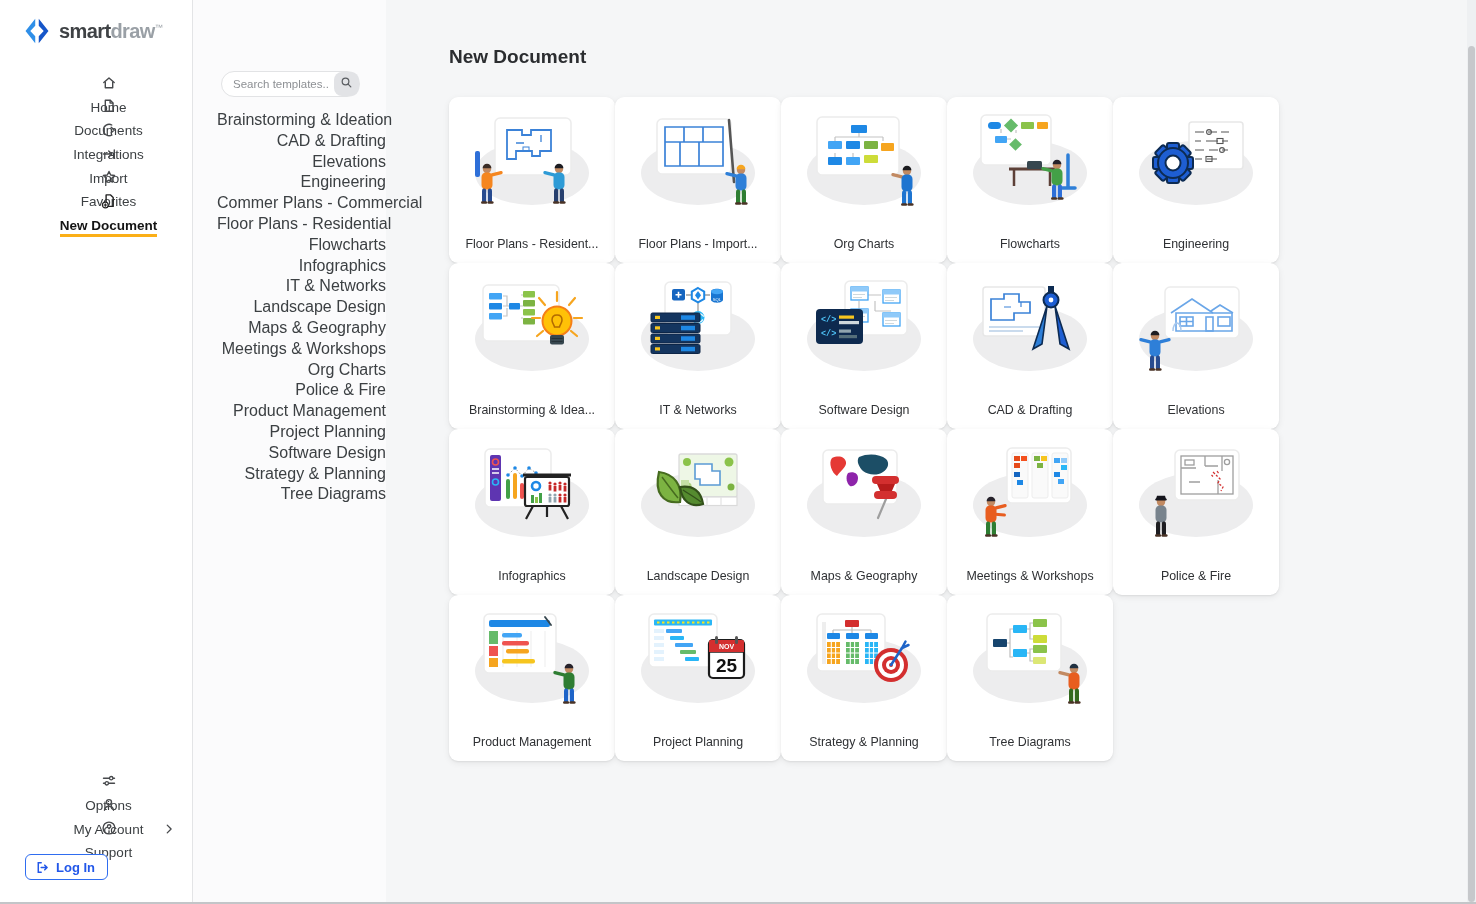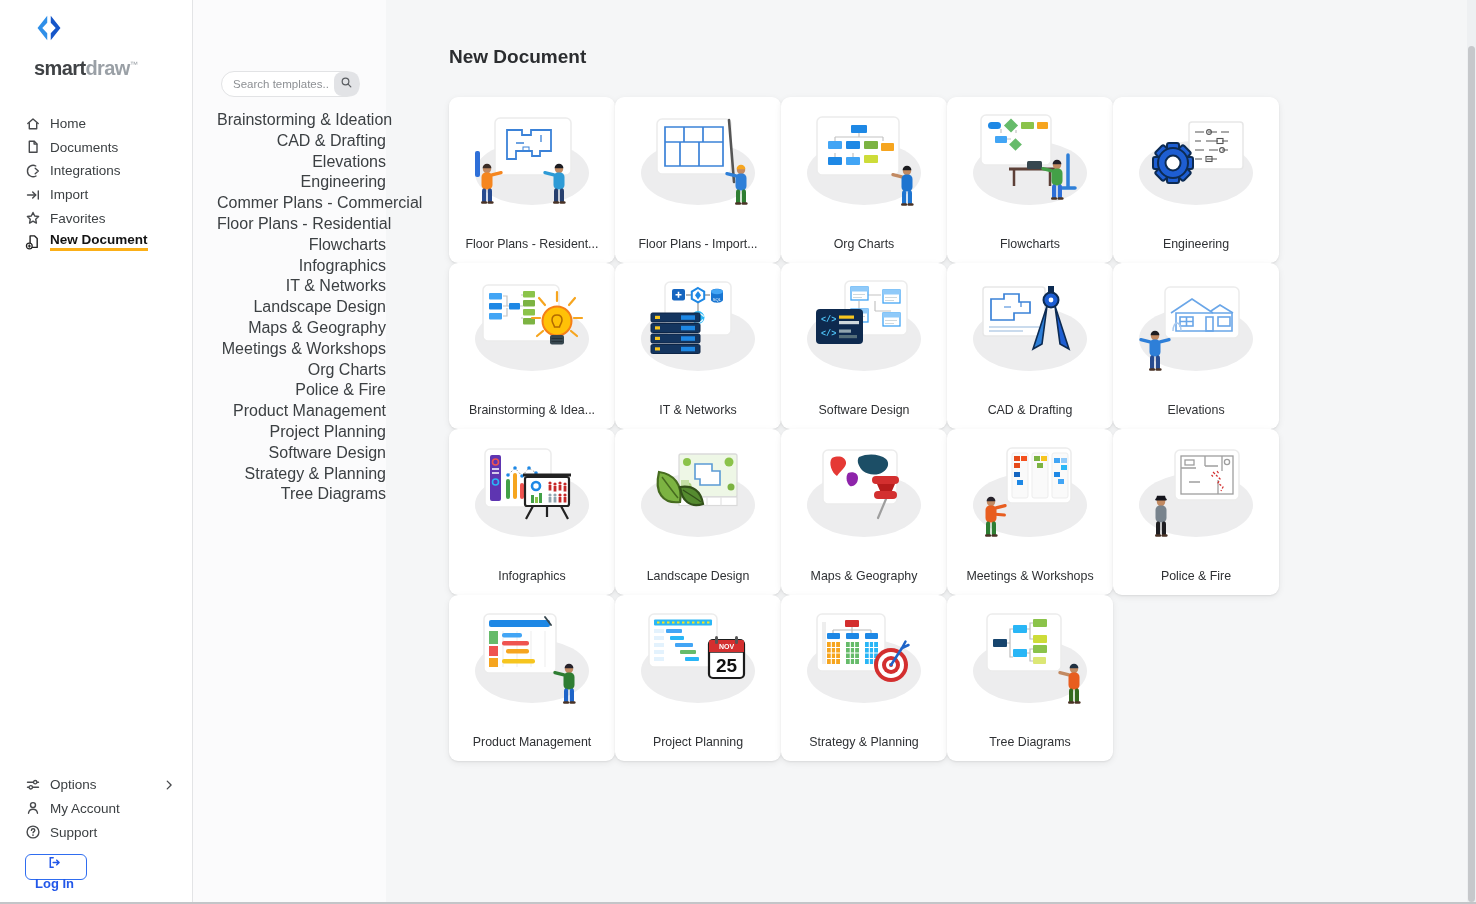--- a/index.html
+++ b/index.html
@@ -1,38 +1,38 @@
 <!DOCTYPE html>
 <html><head>
 <meta charset="utf-8">
 <style>
   html,body{margin:0;padding:0;}
   body{width:1476px;height:904px;overflow:hidden;position:relative;display:flex;
        font-family:"Liberation Sans",sans-serif;background:#f5f6f7;
        -webkit-font-smoothing:antialiased;}
   
   .sidebar{width:192px;min-width:192px;background:#ffffff;border-right:1px solid #e3e4e6;position:relative;z-index:2;}
-  .logo{display:flex;align-items:flex-start;gap:7px;padding:13px 0 0 34px;cursor:pointer;flex-direction:column;}
+  .logo{display:flex;align-items:flex-end;gap:7px;padding:13px 0 0 22px;cursor:pointer;}
   .logo-mark{width:30px;height:30px;display:inline-flex;}
   .logo-mark svg{width:30px;height:30px;}
   .logo-text{font-size:20px;font-weight:bold;letter-spacing:-0.6px;color:#3f4245;line-height:30px;}
   .logo-text .lite{color:#9aa0a6;}
   .logo-text sup{font-size:8px;color:#9aa0a6;font-weight:normal;}
   .nav{margin-top:29px;}
   .nav-item{display:flex;align-items:center;gap:9px;height:23.7px;padding-left:25px;
-            font-size:13.5px;color:#3c4043;cursor:pointer;white-space:nowrap;}
+            font-size:13.5px;color:#3c4043;cursor:pointer;white-space:nowrap;flex-direction:column;}
   .nav-icon{width:16px;height:16px;display:inline-flex;flex:none;}
   .nav-icon svg{width:16px;height:16px;}
   .nav-item.active .nav-label{font-weight:bold;color:#141414;border-bottom:3px solid #fbaf17;padding-bottom:1px;}
   .sidebar-footer{position:absolute;left:0;bottom:24px;width:100%;}
   .trailing-icon{margin-left:auto;margin-right:16px;width:14px;height:14px;display:inline-flex;}
   .trailing-icon svg{width:14px;height:14px;}
   .login-btn{margin:10px 0 0 25px;display:inline-flex;align-items:center;gap:6px;height:26px;
              padding:0 12px 0 9px;border:1.5px solid #2f6df0;border-radius:6px;color:#2257e9;
-             font-weight:bold;font-size:13px;background:#fff;cursor:pointer;font-family:inherit;box-sizing:border-box;flex-direction:column;}
+             font-weight:bold;font-size:13px;background:#fff;cursor:pointer;font-family:inherit;box-sizing:border-box;}
   .login-btn .btn-icon{width:15px;height:15px;display:inline-flex;}
   .login-btn .btn-icon svg{width:15px;height:15px;}
   
   .catpanel{width:193px;min-width:193px;background:#fbfbfc;position:relative;z-index:1;}
   .search-box{position:relative;margin:71px 0 0 28px;width:139px;height:26px;}
   .search-input{width:100%;height:100%;box-sizing:border-box;border:1px solid #e2e3e5;border-radius:13px;
                 background:#fff;padding:0 30px 0 11px;font-size:11.5px;color:#333;font-family:inherit;outline:none;}
   .search-input::placeholder{color:#8d9094;}
   .search-btn{position:absolute;right:1px;top:1px;width:25px;height:24px;border:none;border-radius:8px;
               background:#e2e3e6;display:flex;align-items:center;justify-content:center;cursor:pointer;padding:0;}

